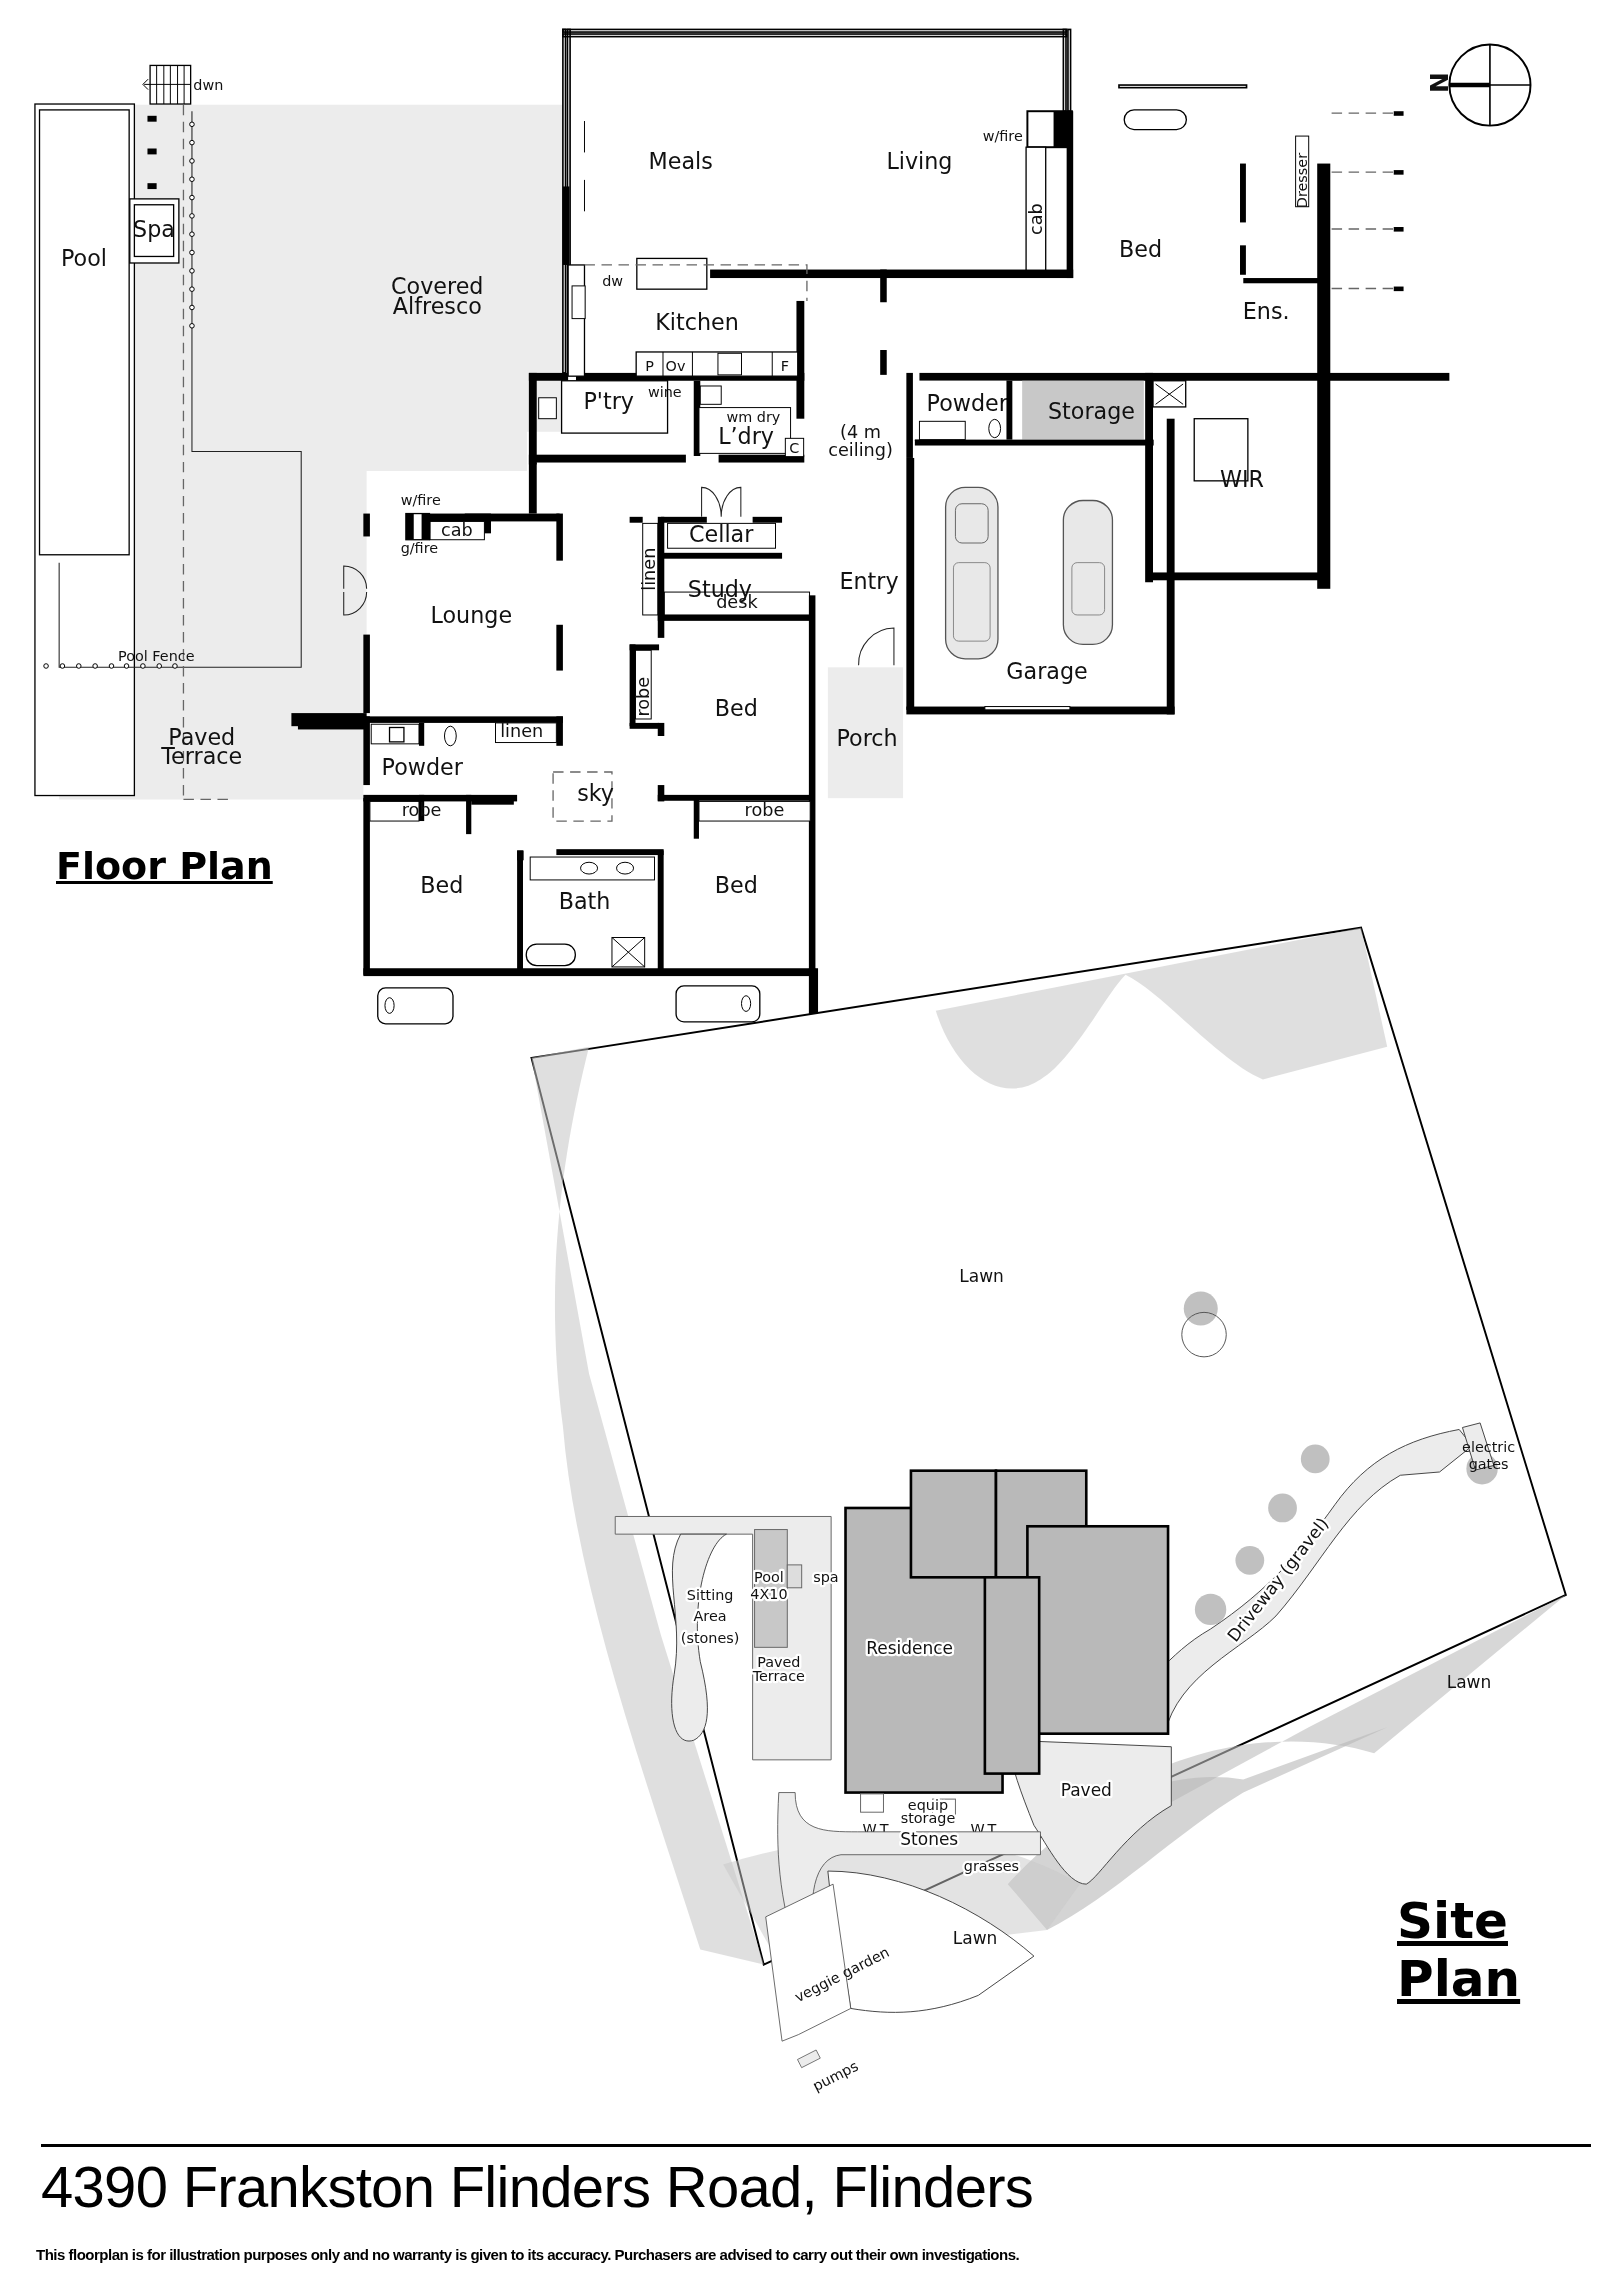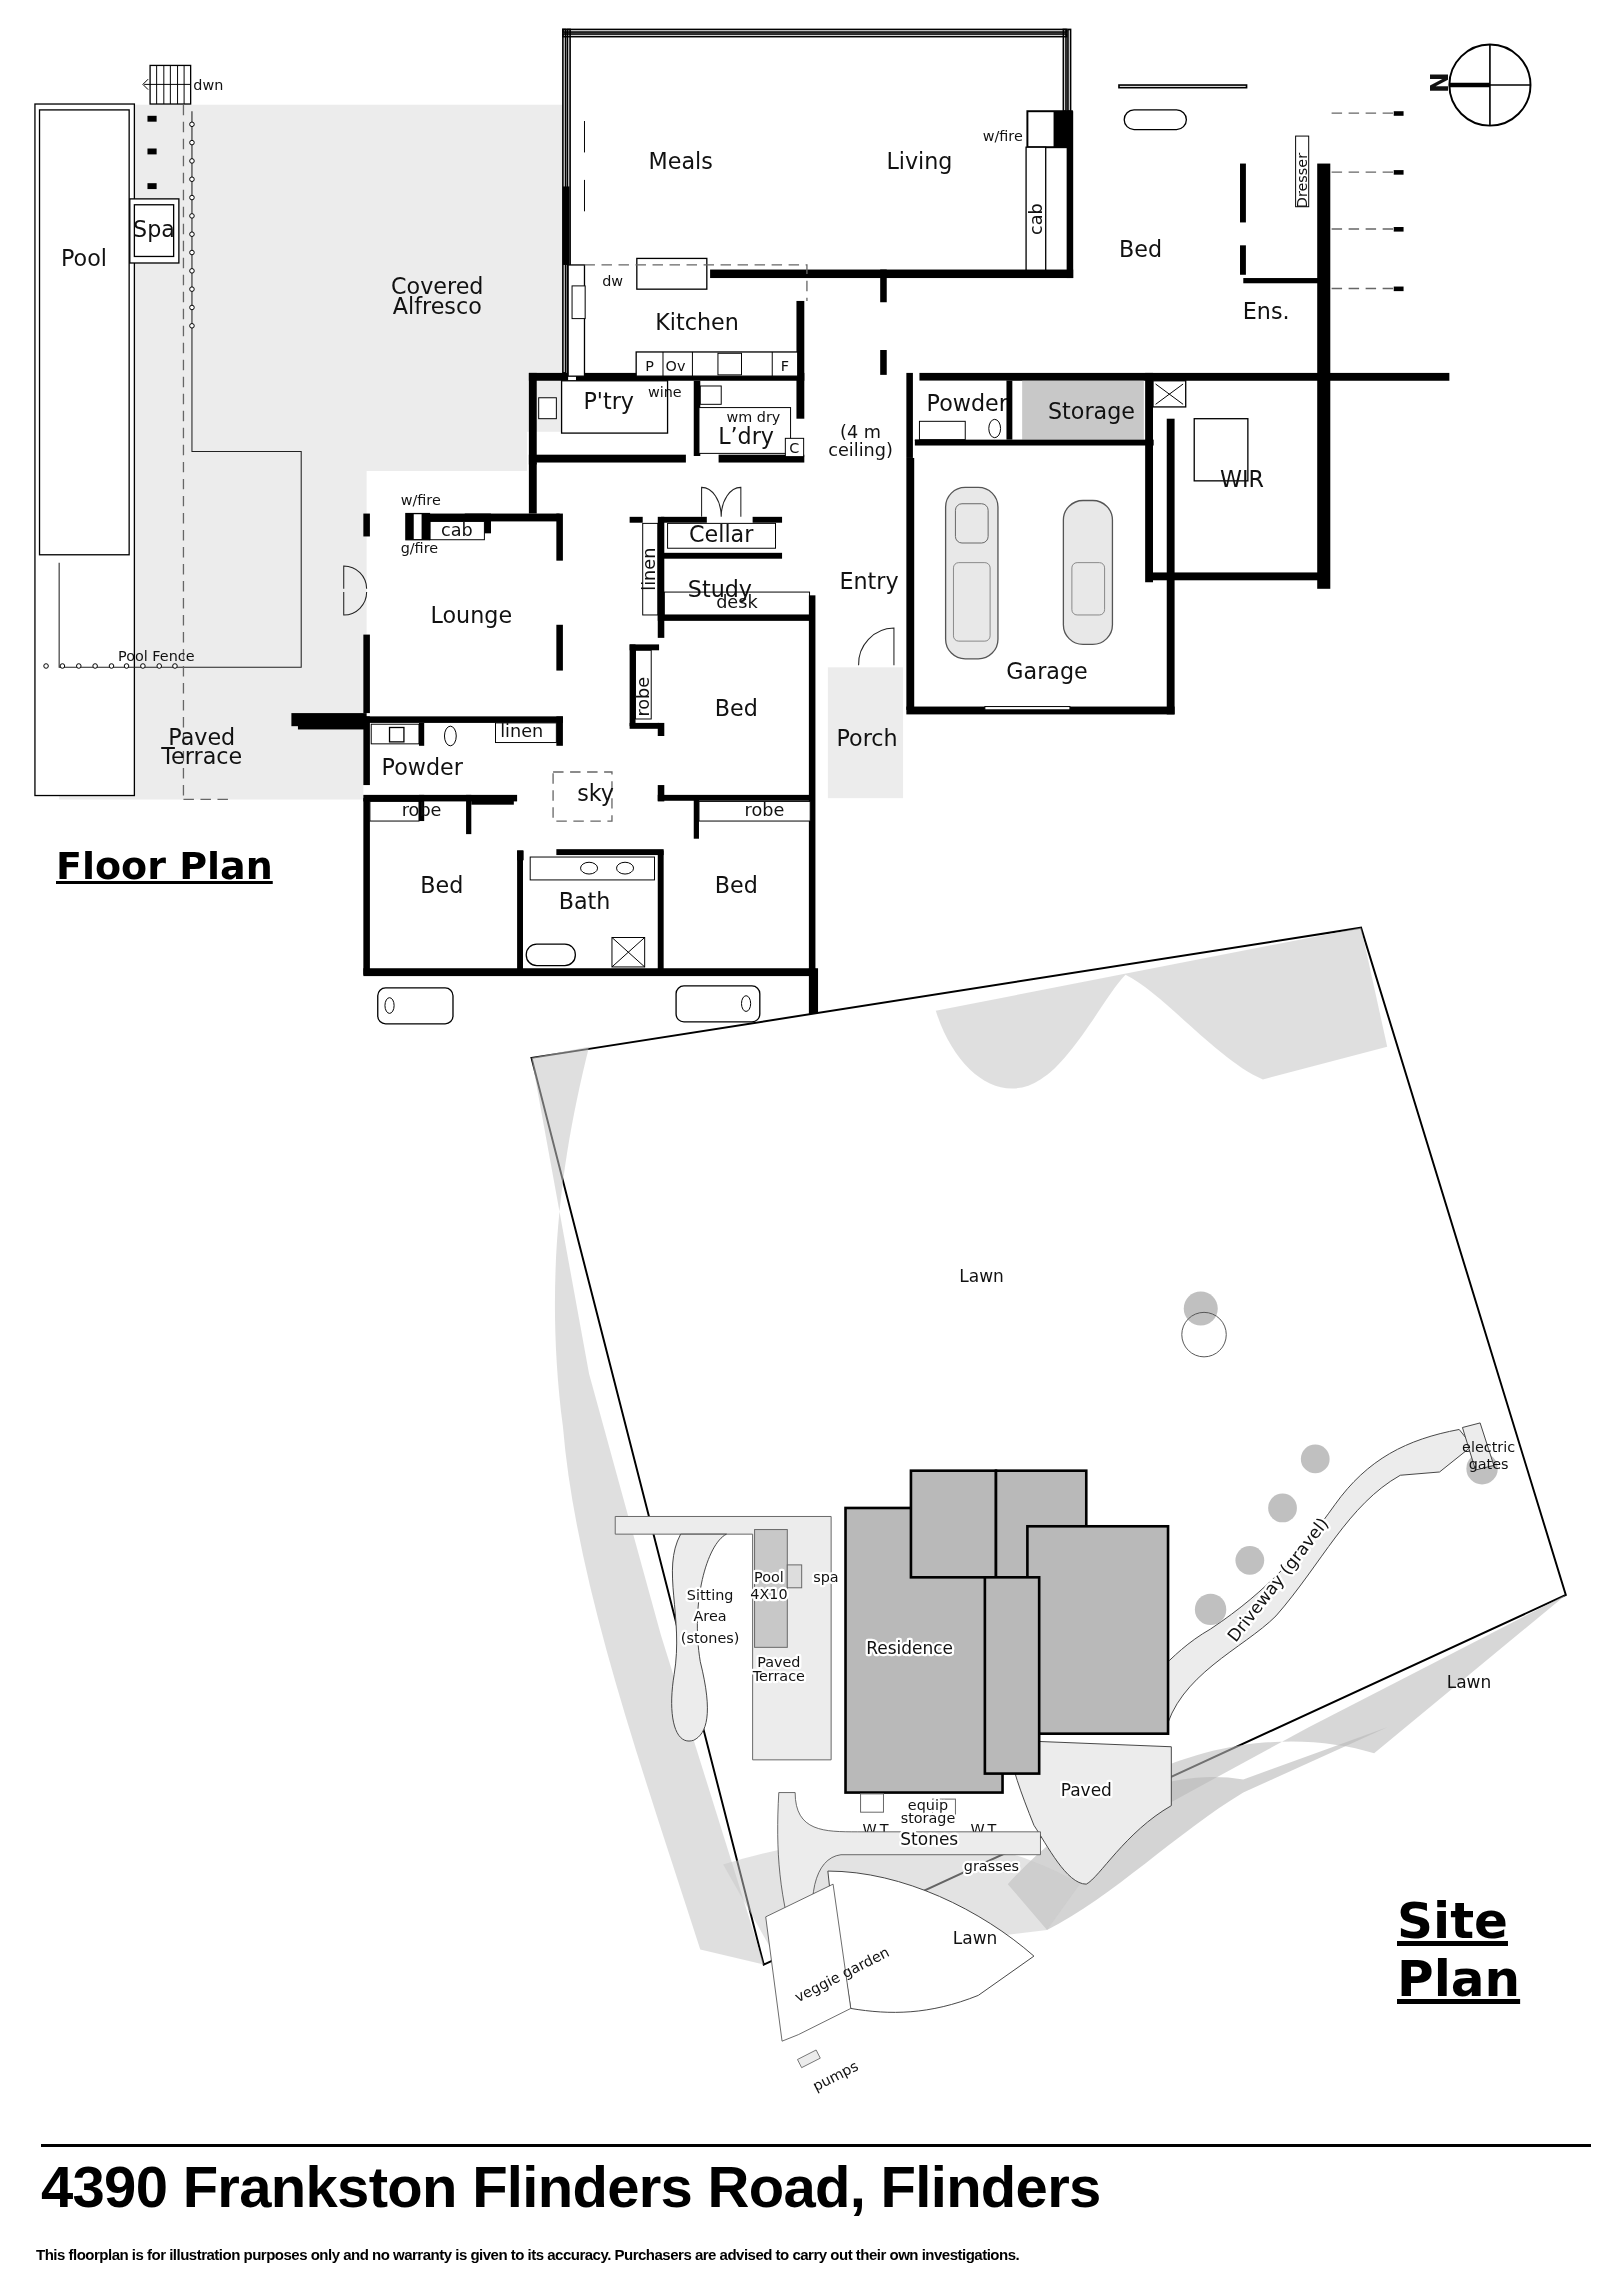--- a/index.html
+++ b/index.html
@@ -14,21 +14,21 @@
   .wall { fill: #000; }
   .thin { fill: none; stroke: #000; stroke-width: 2.5; }
   .thinner { fill: none; stroke: #222; stroke-width: 1.6; }
   .dash { fill: none; stroke: #666; stroke-width: 2; stroke-dasharray: 16 10; }
   .outdoor { fill: #ececec; }
   .tree { fill: #b5b5b5; opacity: 0.85; }
   .plan-heading { position: absolute; font-family: "DejaVu Sans", "Liberation Sans", sans-serif; font-weight: bold; color: #000; text-decoration: underline; }
   #floor-plan-heading { left: 56px; top: 844px; font-size: 38px; }
   #site-plan-heading { left: 1397px; top: 1852px; font-size: 50px; margin-top: 40px; }
   #footer-rule { position: absolute; left: 41px; top: 2144px; width: 1550px; height: 3.3px; background: #000; }
-  #address-title { position: absolute; left: 41px; top: 2153px; font-family: "Liberation Sans", sans-serif; font-weight: bold; font-size: 58px; color: #000; letter-spacing: -0.7px; }
+  #address-title { position: absolute; left: 41px; top: 2153px; font-family: "Liberation Sans", sans-serif; font-weight: normal; font-size: 58px; color: #000; letter-spacing: -0.7px; }
   #disclaimer { position: absolute; left: 36px; top: 2246px; font-family: "Liberation Sans", sans-serif; font-weight: bold; font-size: 15px; color: #000; letter-spacing: -0.5px; }
 </style>
 </head>
 <body>
 
 <svg width="1623" height="2295" viewBox="0 0 2480 3508" xmlns="http://www.w3.org/2000/svg">
 
   <g>
 
     <g>

